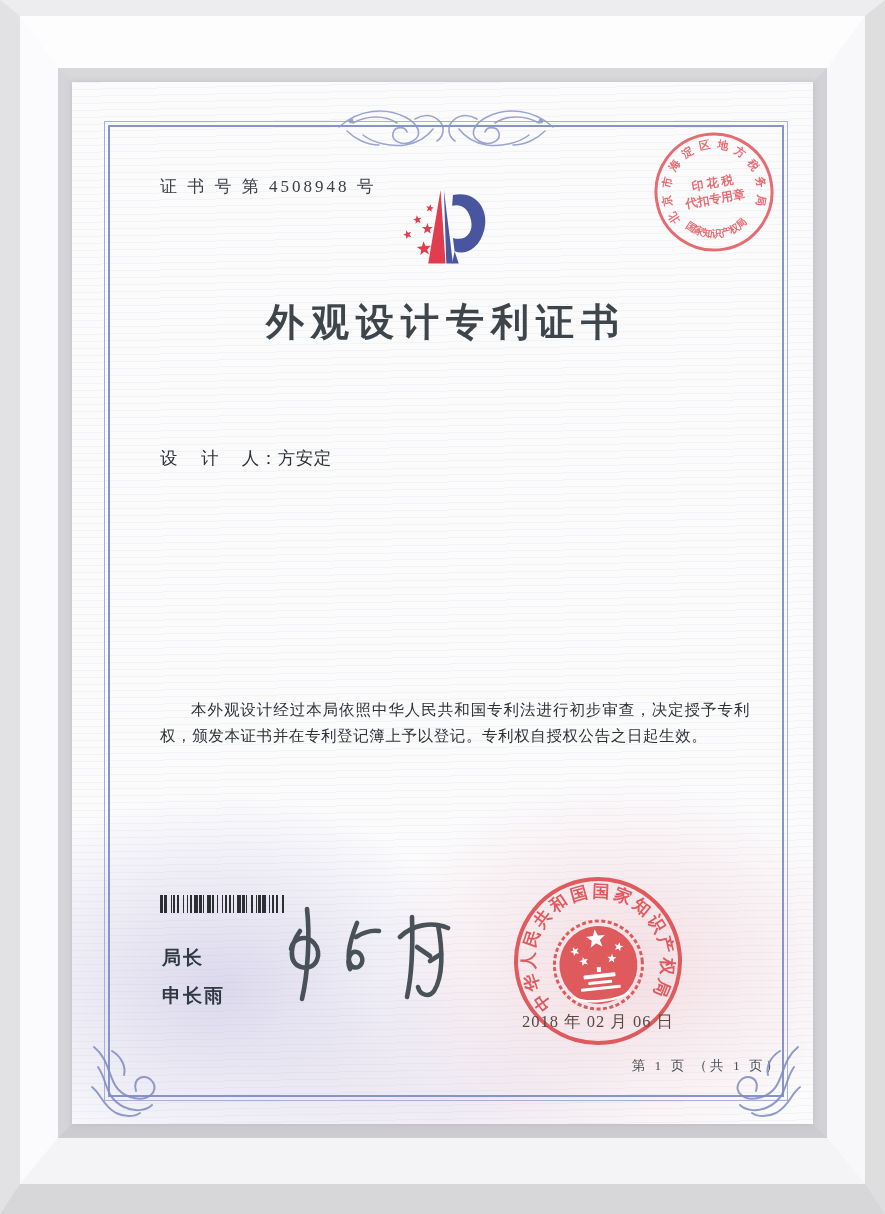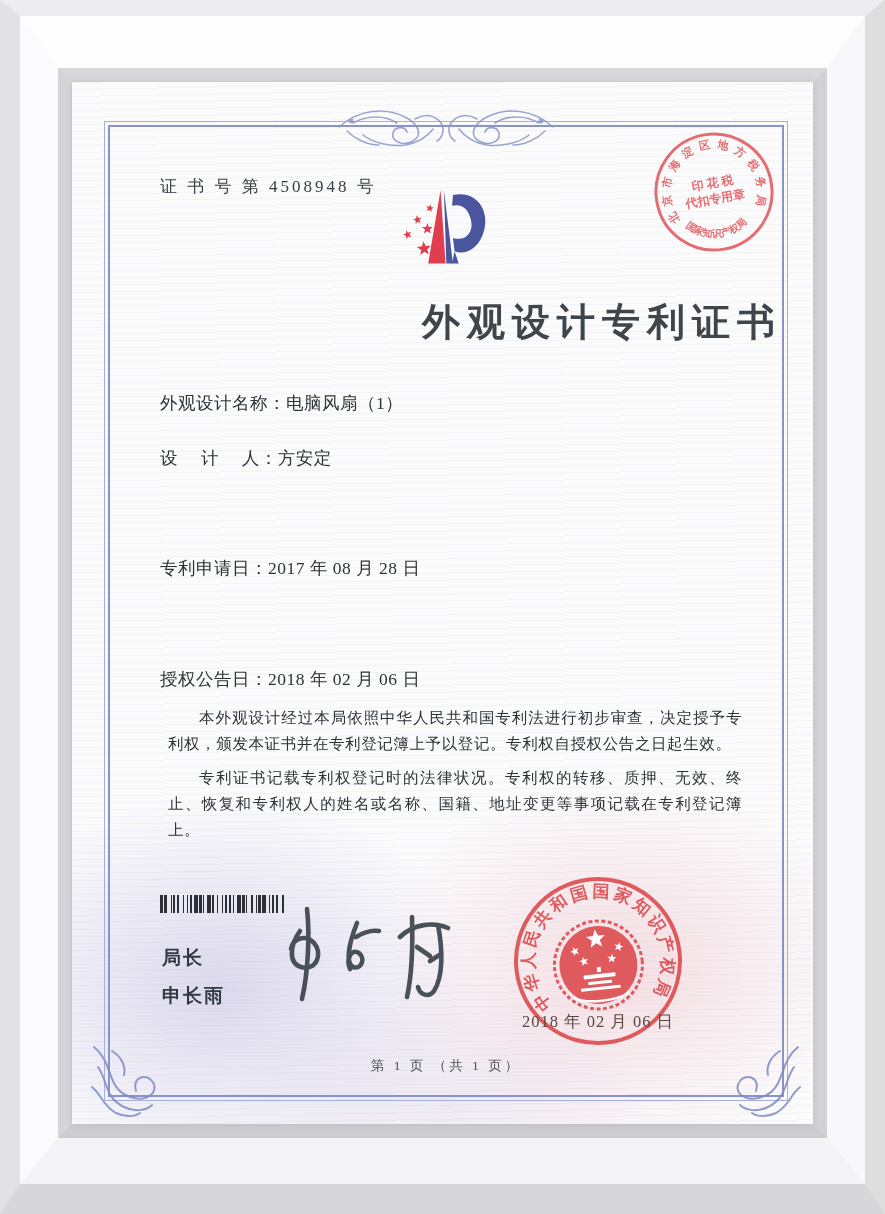--- a/index.html
+++ b/index.html
@@ -32,47 +32,47 @@
     outline:1px solid #a5b0d8;outline-offset:3px;}
 
   .cert-no{position:absolute;left:50px;top:48px;font-size:17px;letter-spacing:3px;
     color:#3a4045;}
 
   .logo{position:absolute;left:272px;top:50px;width:132px;height:112px;}
 
   .tax-stamp{position:absolute;left:541px;top:2px;width:126px;height:126px;
     transform:rotate(-10deg);opacity:.88;}
 
-  .title{position:absolute;left:0;top:170px;width:100%;text-align:right;
+  .title{position:absolute;left:0;top:170px;width:100%;text-align:center;
     font-size:38px;font-weight:bold;letter-spacing:7px;color:#3f464b;}
 
   .field{position:absolute;left:50px;font-size:17.5px;color:#2e3338;letter-spacing:.5px;
     white-space:nowrap;}
 
   .paragraphs{position:absolute;left:50px;top:570px;width:590px;color:#2e3338;
     font-size:15.5px;line-height:26px;text-align:justify;letter-spacing:.6px;}
-  .paragraphs p{margin:8px;text-indent:2em;}
+  .paragraphs p{margin:0;text-indent:2em;}
 
   .barcode{position:absolute;left:50px;top:768px;width:208px;height:18px;display:flex;
     align-items:stretch;}
   .barcode i{display:block;height:100%;}
   .barcode i.b{background:#2c2f33;}
 
   .signature{position:absolute;left:150px;top:770px;width:215px;height:112px;}
 
   .officer{position:absolute;left:52px;top:812px;font-size:19px;line-height:38px;
     color:#2f3a42;font-weight:600;letter-spacing:2px;
     font-family:"Liberation Sans","DejaVu Sans",sans-serif;}
 
   .big-seal{position:absolute;left:402px;top:748px;width:172px;height:172px;
     transform:rotate(-6deg);opacity:.92;}
   .seal-date{position:absolute;left:372px;top:884px;width:232px;text-align:center;
     font-size:16.5px;letter-spacing:1px;color:#5d4743;}
 
-  .footer{position:absolute;left:0;top:930px;width:100%;text-align:center;
+  .footer{position:absolute;left:0;top:930px;width:100%;text-align:right;
     font-size:13.5px;letter-spacing:3px;color:#4c5258;}
 
   .flourish{position:absolute;width:88px;height:88px;}
   .flourish.bl{left:-24px;bottom:-32px;}
   .flourish.br{right:-24px;bottom:-32px;transform:scale(-1,1);}
   .dragons{position:absolute;left:50%;top:-26px;width:226px;height:54px;margin-left:-113px;}
 
   svg text{font-family:"Liberation Serif","DejaVu Serif",serif;}
 </style>
 </head>
@@ -126,28 +126,24 @@
         </text>
         <text font-size="10" fill="#e2595e" font-weight="bold">
           <textPath href="#arcBot" startOffset="2" textLength="68">国家知识产权局</textPath>
         </text>
         <text x="63" y="58" text-anchor="middle" font-size="12" fill="#e2595e" font-weight="bold">印 花 税</text>
         <text x="63" y="74" text-anchor="middle" font-size="12" fill="#e2595e" font-weight="bold">代扣专用章</text>
       </svg>
 
       <div class="title">外观设计专利证书</div>
 
-      <div class="field" style="top:264px"><span>外观设计名称：</span><span>电脑风扇（1）</span></div>
       <div class="field" style="top:319px"><span>设　 计　 人：</span><span>方安定</span></div>
-      <div class="field" style="top:429px"><span>专利申请日：</span><span>2017 年 08 月 28 日</span></div>
-      <div class="field" style="top:540px"><span>授权公告日：</span><span>2018 年 02 月 06 日</span></div>
 
       <div class="paragraphs">
         <p>本外观设计经过本局依照中华人民共和国专利法进行初步审查，决定授予专利权，颁发本证书并在专利登记簿上予以登记。专利权自授权公告之日起生效。</p>
-        <p>专利证书记载专利权登记时的法律状况。专利权的转移、质押、无效、终止、恢复和专利权人的姓名或名称、国籍、地址变更等事项记载在专利登记簿上。</p>
       </div>
 
       <div class="barcode">
           <i class="b" style="width: 2.7px;"></i>
           <i style="width: 1.35px;"></i>
           <i class="b" style="width: 2.7px;"></i>
           <i style="width: 4.05px;"></i>
           <i class="b" style="width: 1.35px;"></i>
           <i style="width: 1.35px;"></i>
           <i class="b" style="width: 1.35px;"></i>

